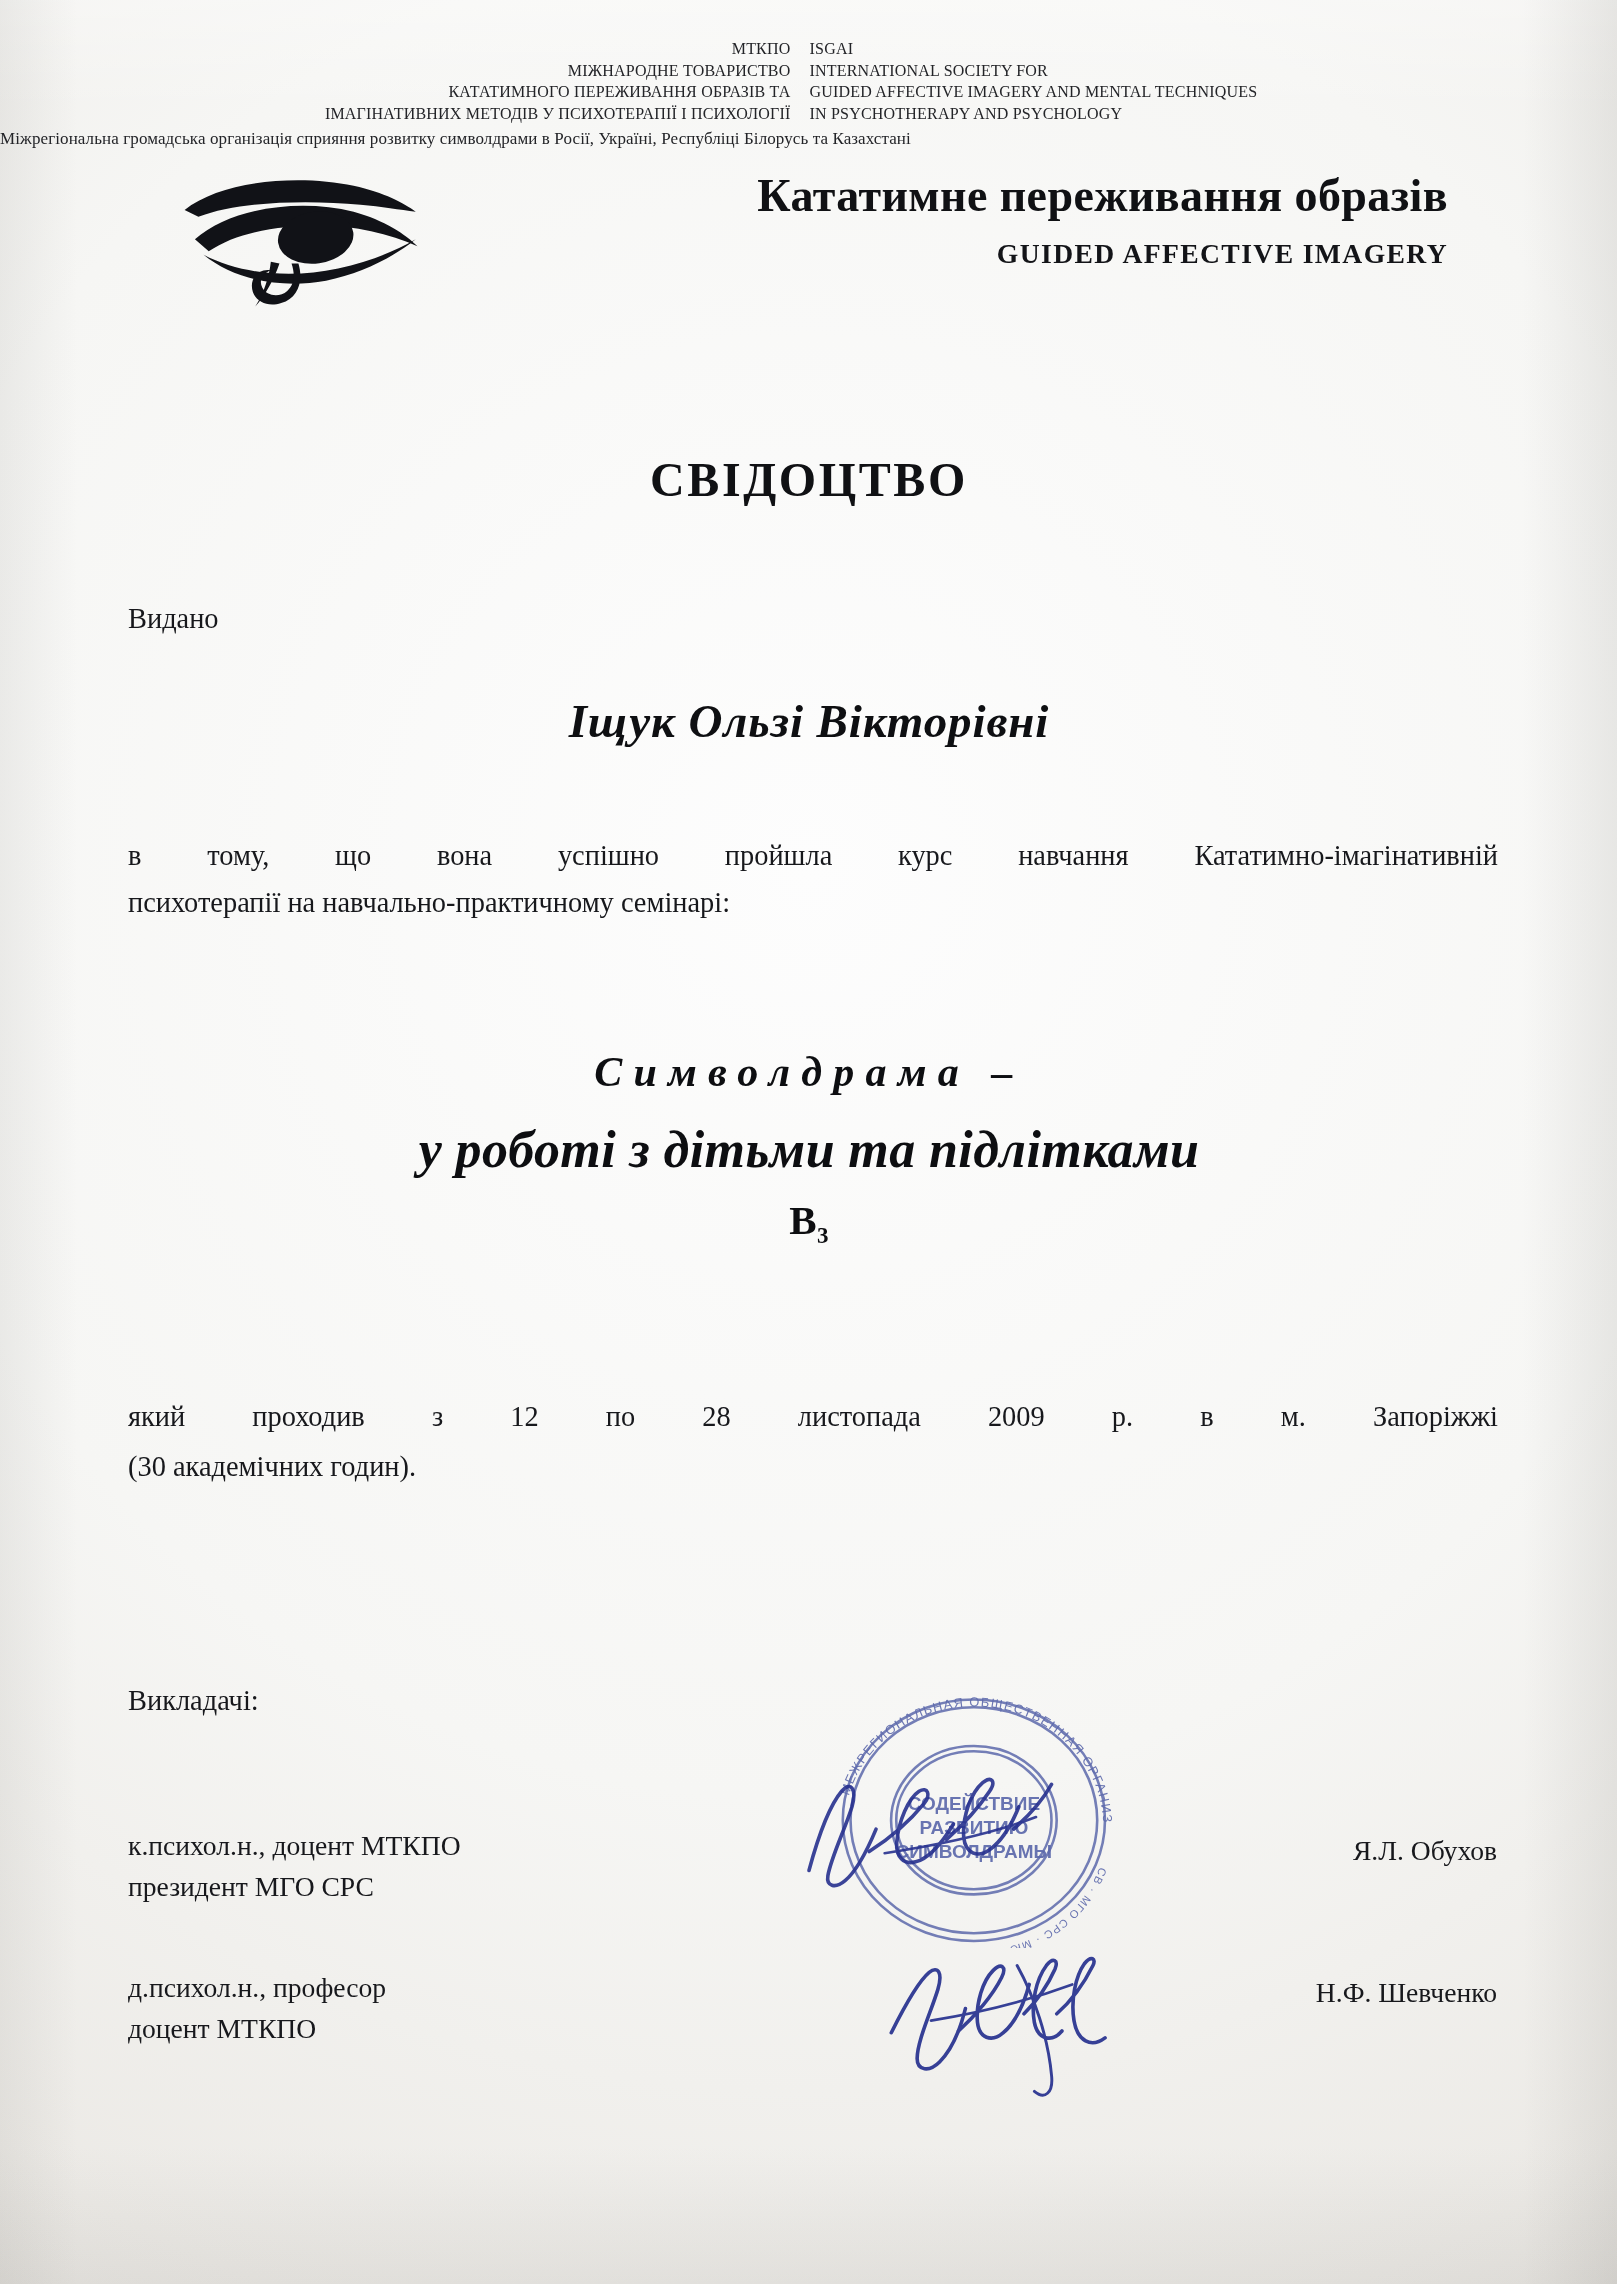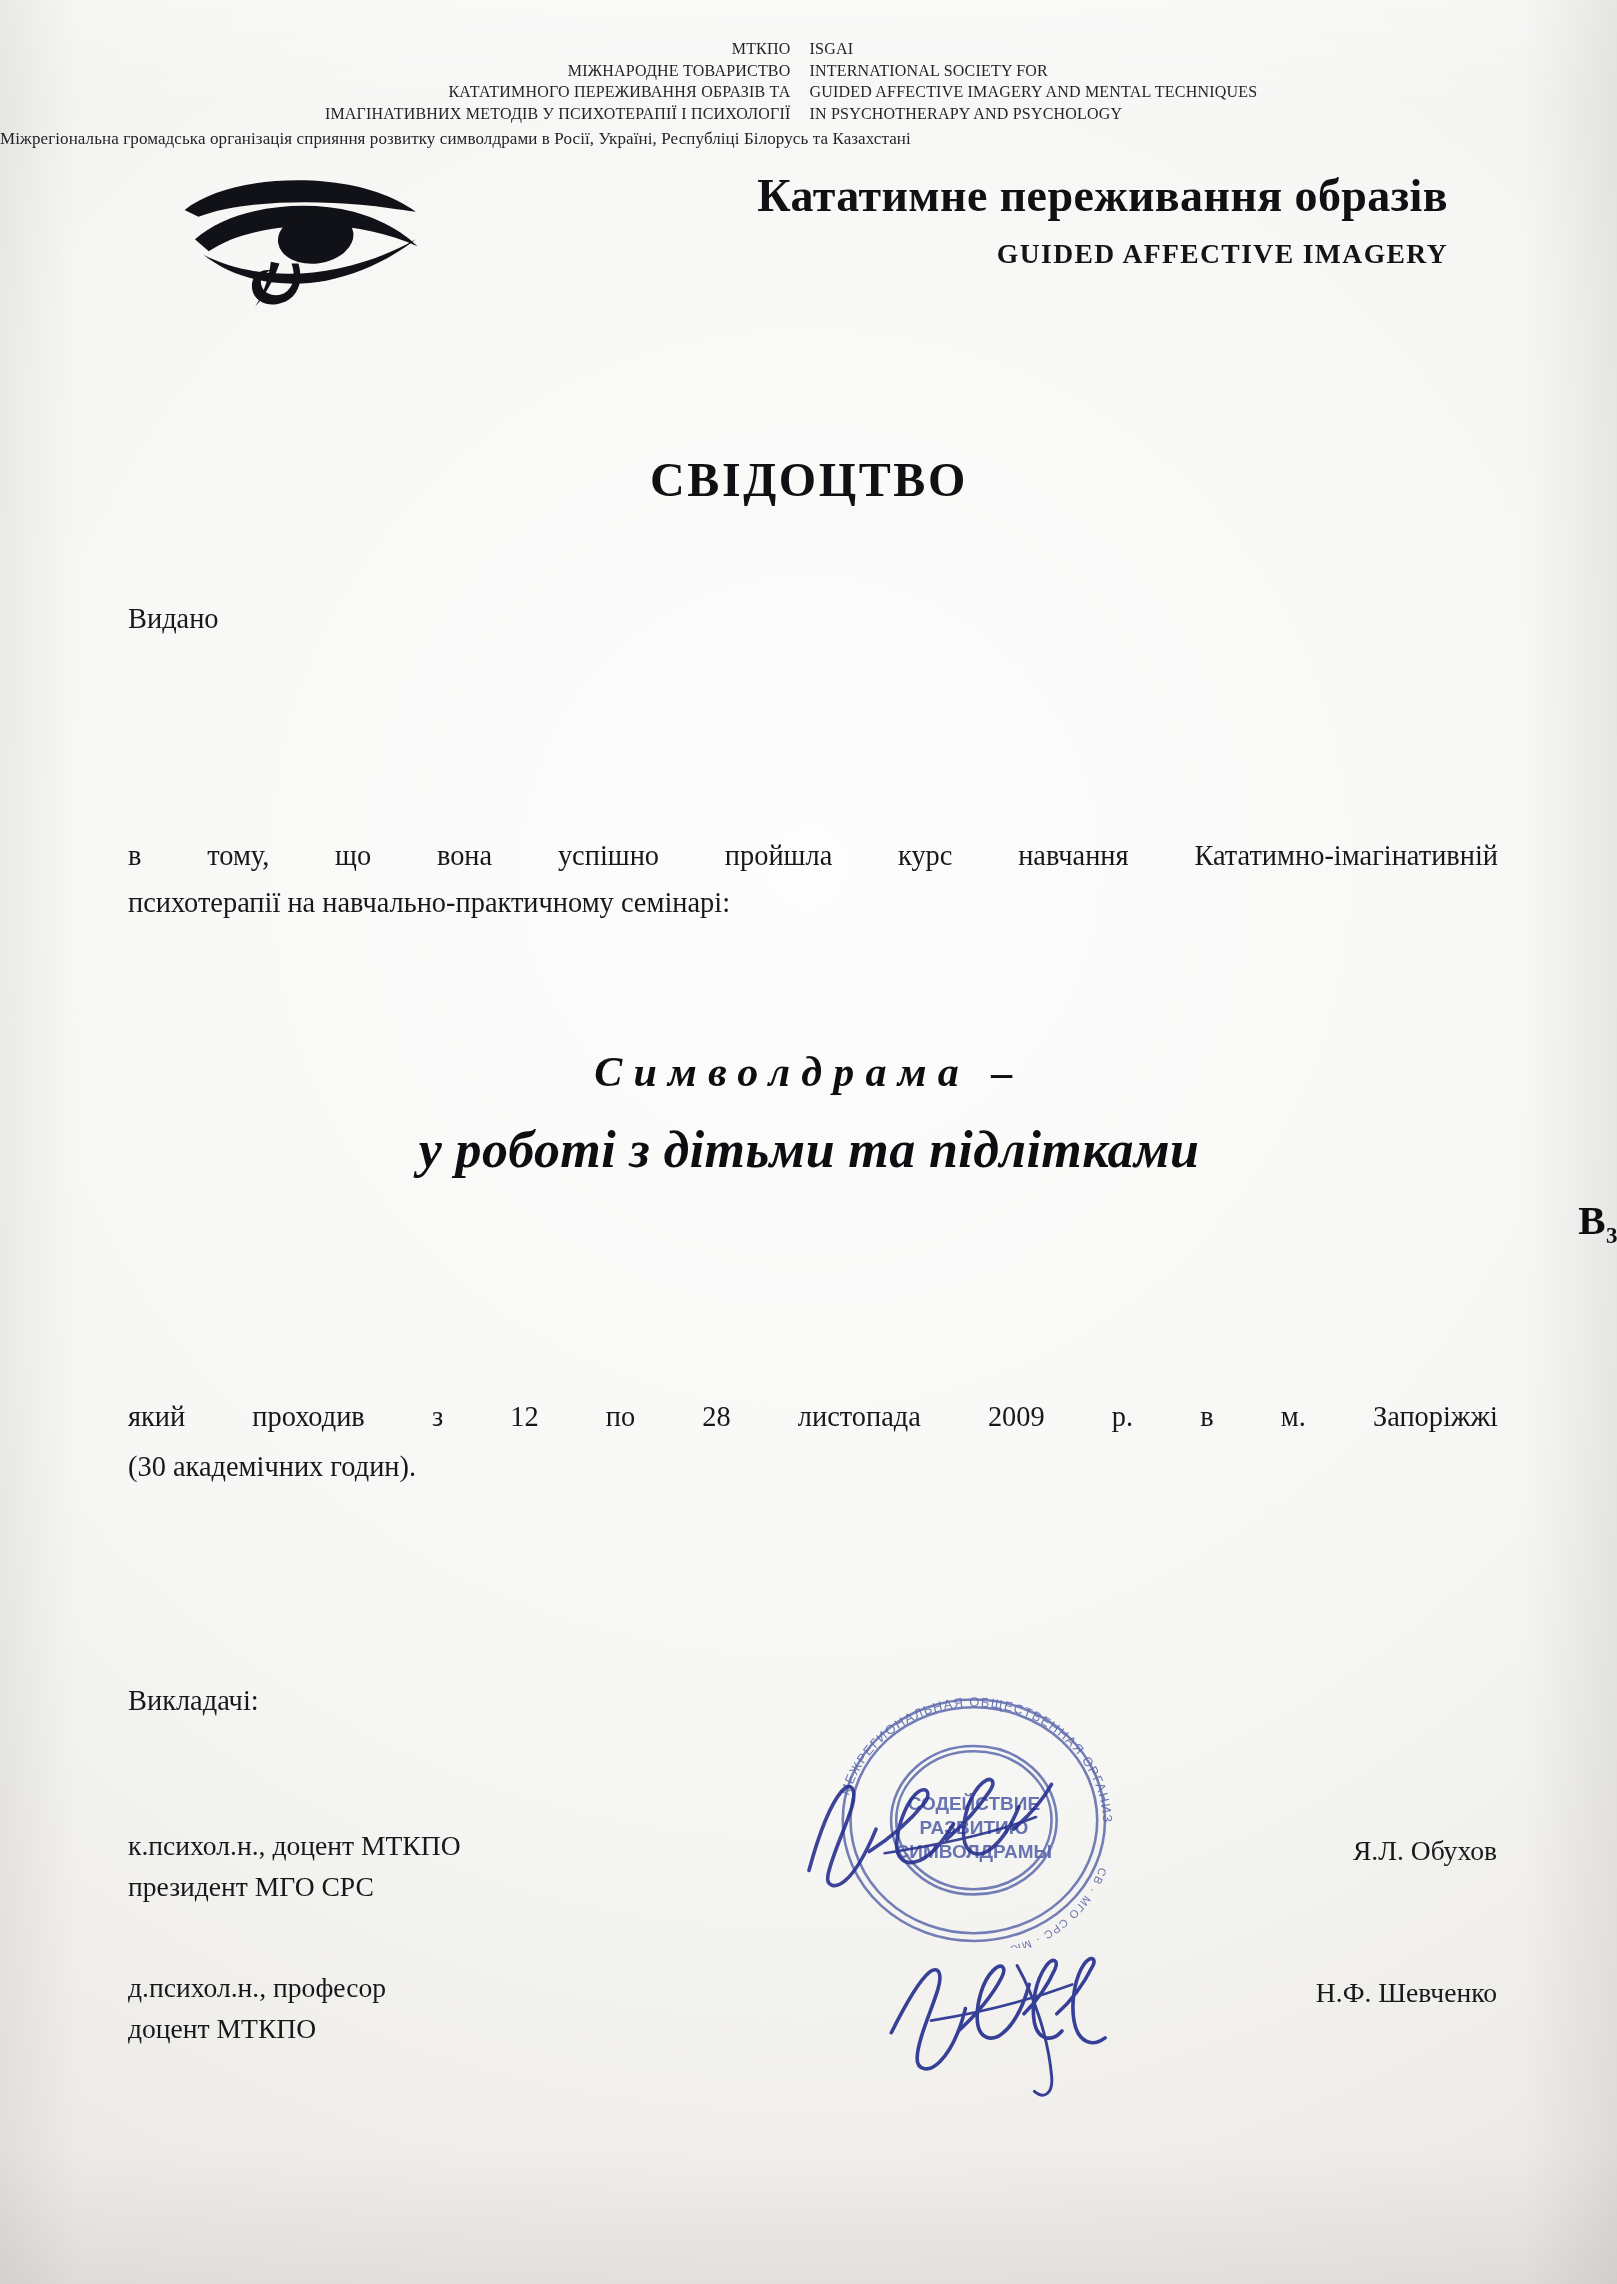--- a/index.html
+++ b/index.html
@@ -194,21 +194,20 @@
     font-weight: bold;
     font-style: italic;
     letter-spacing: 0.4px;
     line-height: 79px;
   }
   .course-l3 {
     font-size: 41px;
     font-weight: bold;
     line-height: 62px;
     letter-spacing: 0.4px;
-    text-align: right;
   }
   .course-l3 sub { font-size: 23px; }
 
   .para2 {
     position: absolute;
     top: 1392px;
     left: 128px;
     width: 1370px;
     font-size: 28.4px;
     line-height: 50px;
@@ -328,20 +327,21 @@
 
   <div class="title-block">
     <div class="title-main">Кататимне переживання образів</div>
     <div class="title-sub2">GUIDED AFFECTIVE IMAGERY</div>
   </div>
 
   <div class="doc-title">СВІДОЦТВО</div>
 
   <div class="issued-to-label">Видано</div>
 
+  <div class="recipient">Іщук Ользі Вікторівні</div>
 
   <div class="para1">
     <span class="ln1">в тому, що вона успішно пройшла курс навчання Кататимно-імагінативній</span>
     <span class="ln2">психотерапії на навчально-практичному семінарі:</span>
   </div>
 
   <div class="course">
     <div class="course-l1">Символдрама –</div>
     <div class="course-l2">у роботі з дітьми та підлітками</div>
     <div class="course-l3">

